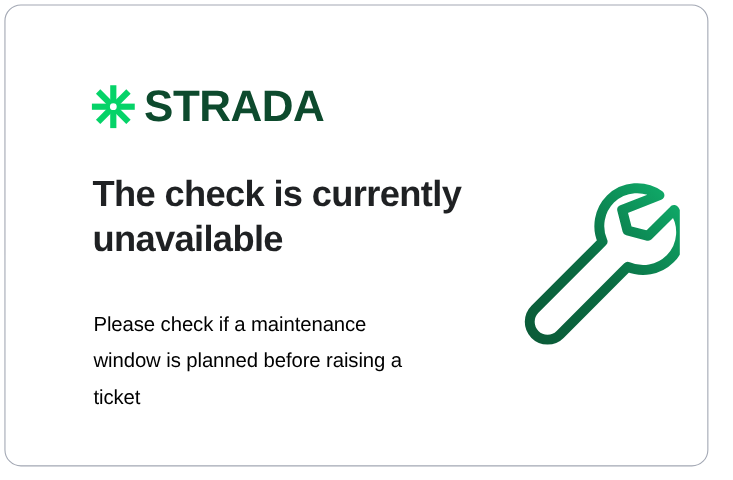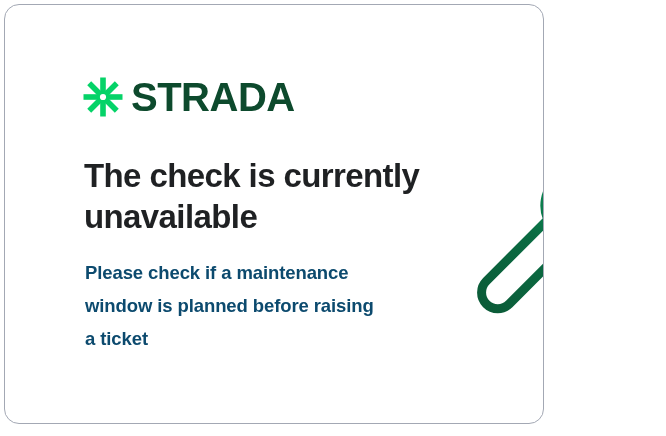--- a/index.html
+++ b/index.html
@@ -20,21 +20,21 @@
     width: 666px;
     height: 436px;
     background: #ffffff;
   }
 
   
   .card {
     position: absolute;
     left: 4px;
     top: 4px;
-    width: 540px;
+    width: 640px;
     height: 420px;
     box-sizing: border-box;
     background: #ffffff;
     border: 1.5px solid #a3a8b4;
     border-radius: 15px;
     overflow: hidden;
   }
 
   
   .brand {
@@ -74,28 +74,28 @@
     font-weight: bold;
     letter-spacing: -0.6px;
     color: #1f2123;
     font-family: "Liberation Sans", sans-serif;
   }
 
   
   .body-copy {
     position: absolute;
     left: 80px;
-    top: 251px;
+    top: 273px;
     width: 300px;
     margin: 0;
     font-size: 18.5px;
     line-height: 33px;
-    font-weight: bold;
+    font-weight: normal;
     letter-spacing: -0.1px;
-    color: #0c4a6e;
+    color: #000000;
     font-family: "Liberation Sans", sans-serif;
   }
 
   
   .wrench {
     position: absolute;
     left: 455px;
     top: 152px;
     width: 158px;
     height: 158px;

